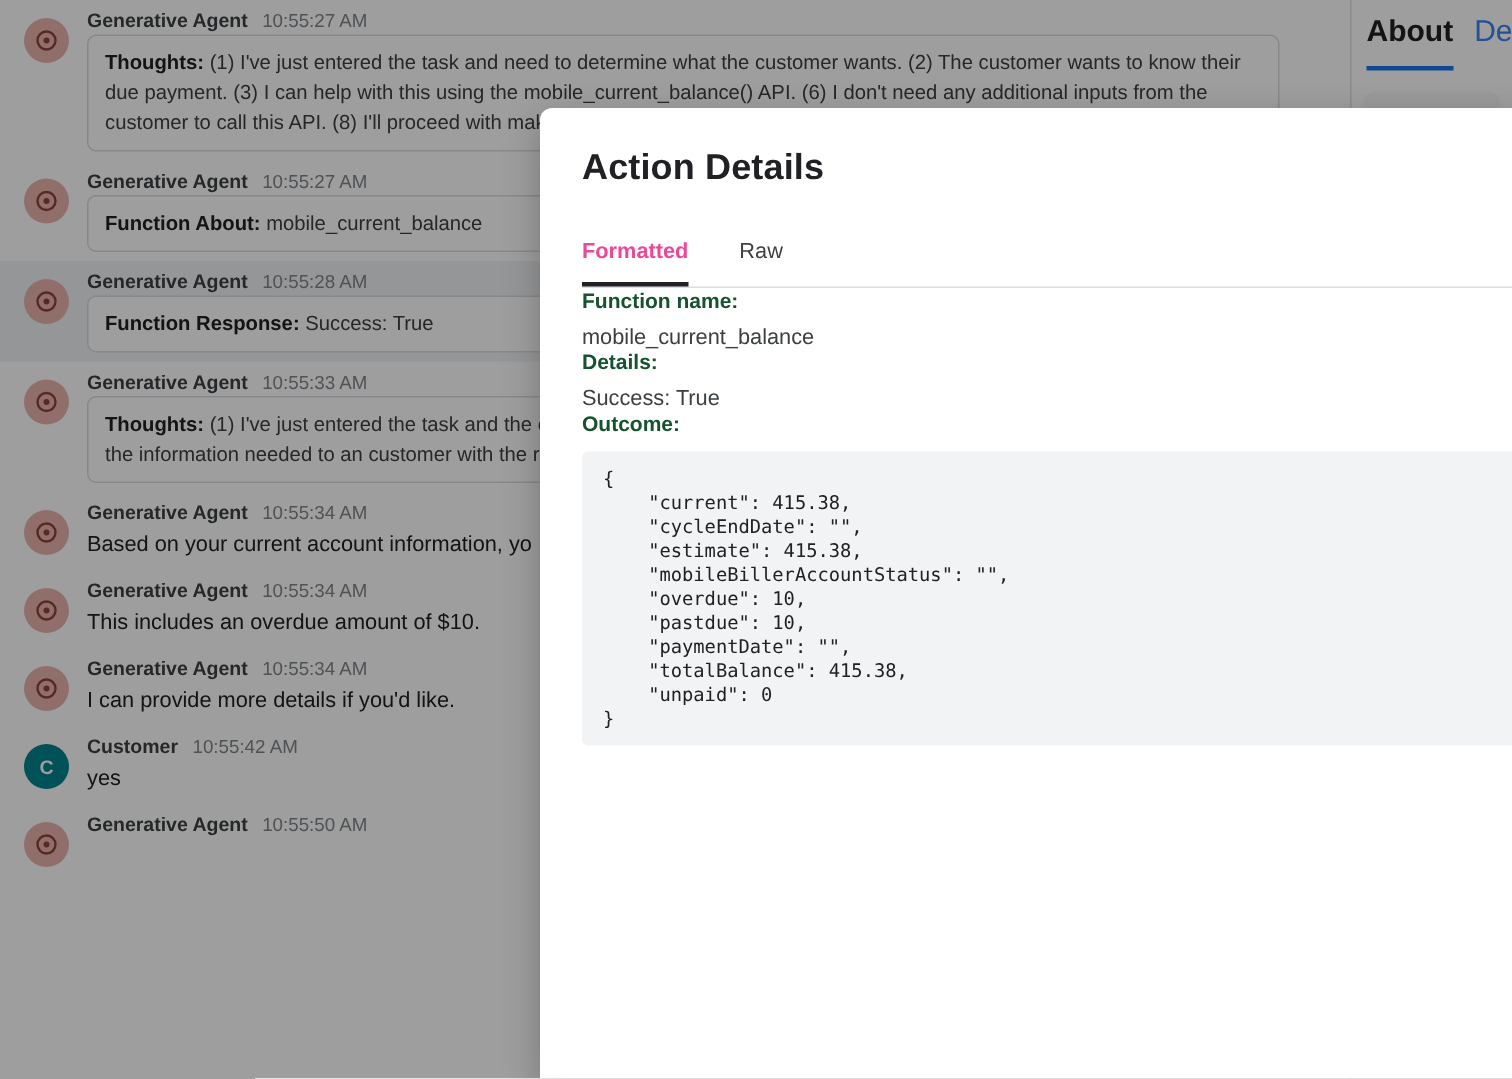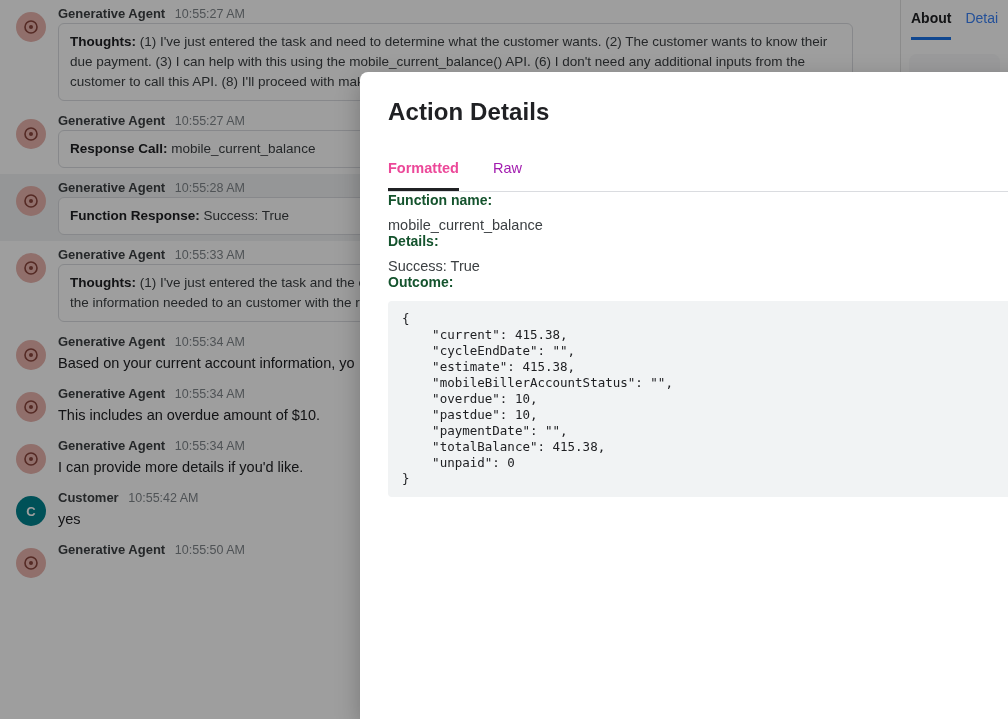--- a/index.html
+++ b/index.html
@@ -107,21 +107,21 @@
     width: 108px;
     height: 719px;
     background: #ffffff;
     border-left: 1px solid #e0e0e0;
     box-sizing: border-box;
   }
   #right-tabs {
     display: flex;
     gap: 14px;
     padding: 10px 0 0 10px;
-    font-size: 14px;
+    font-size: 20px;
   }
   .rtab {
     padding-bottom: 11px;
     color: #3b82f6;
     white-space: nowrap;
   }
   .rtab.active {
     color: #202124;
     font-weight: bold;
     border-bottom: 3px solid #1a73e8;
@@ -177,21 +177,21 @@
     margin-top: 4px;
   }
   #modal-tabs {
     display: flex;
     gap: 34px;
     margin-top: 30px;
     border-bottom: 1px solid #dadce0;
   }
   .mtab {
     font-size: 14.5px;
-    color: #a21caf;
+    color: #404040;
     padding-bottom: 12px;
     cursor: pointer;
   }
   .mtab.active {
     color: #ec4899;
     font-weight: bold;
     border-bottom: 3px solid #202124;
   }
   .field-label {
     font-size: 14px;
@@ -247,21 +247,21 @@
           <circle cx="8" cy="8" r="6" fill="none" stroke="#8a453c" stroke-width="1.6"></circle>
           <circle cx="8" cy="8" r="2" fill="#8a453c"></circle>
         </svg>
     </div>
     <div class="msg-body">
       <div class="msg-head">
         <span class="msg-author">Generative Agent</span>
         <span class="msg-time">10:55:27 AM</span>
       </div>
       <div class="bubble">
-        <span class="lbl">Response Call:</span>
+        <span class="lbl">Function About:</span>
         <span>mobile_current_balance</span>
       </div>
     </div>
   </div>
 
   <div class="msg highlight">
     <div class="avatar agent">
       <svg width="16" height="16" viewBox="0 0 16 16">
           <circle cx="8" cy="8" r="6" fill="none" stroke="#8a453c" stroke-width="1.6"></circle>
           <circle cx="8" cy="8" r="2" fill="#8a453c"></circle>

